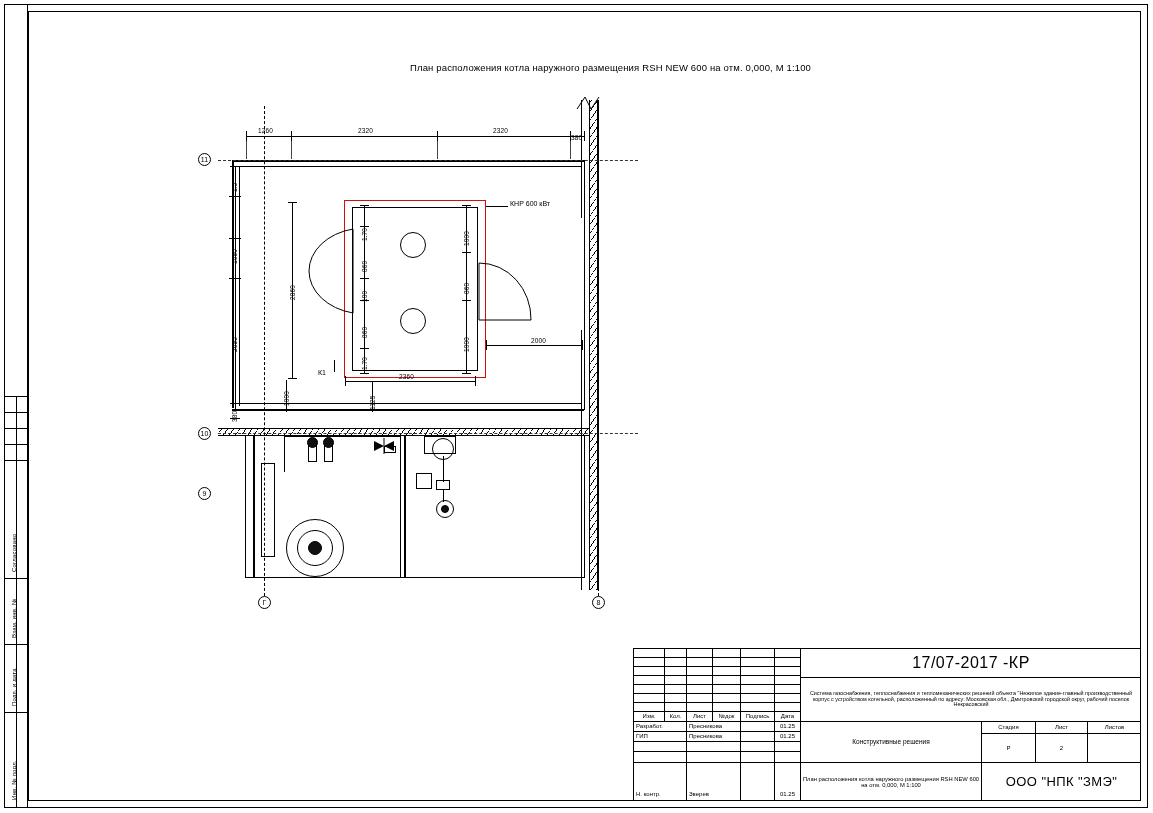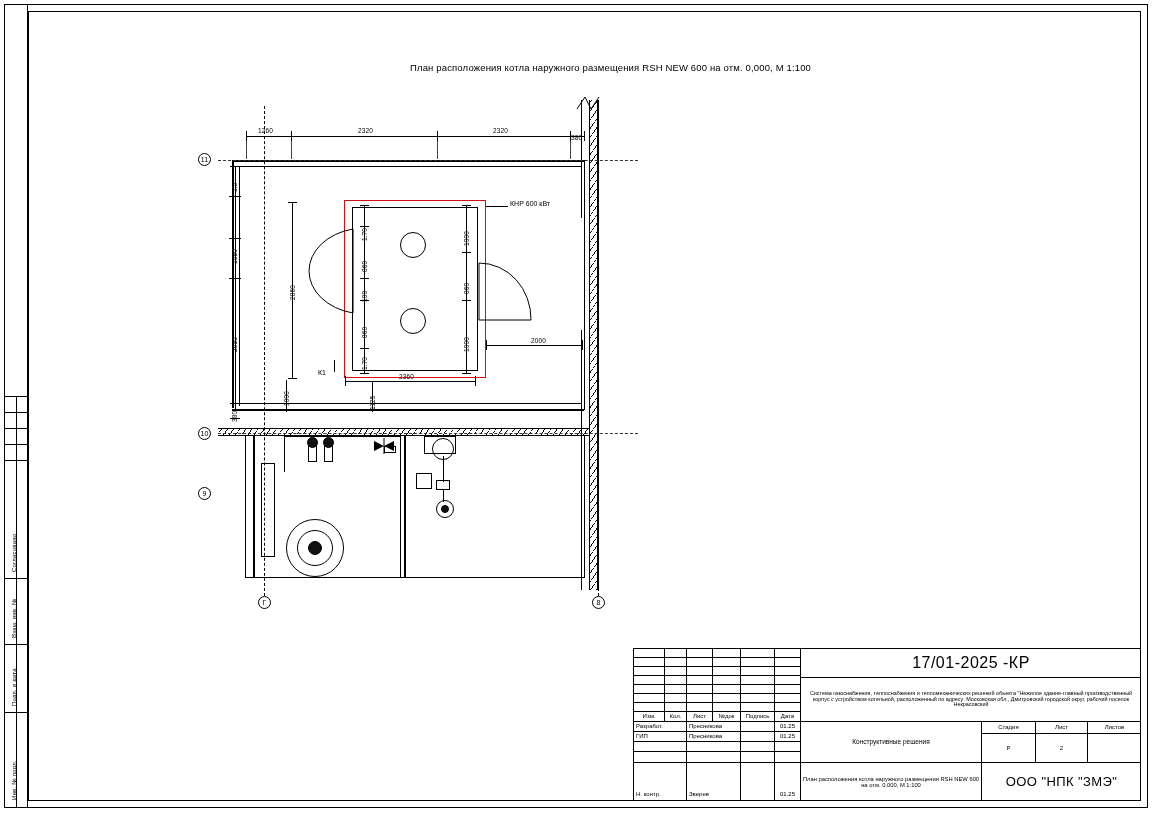--- a/index.html
+++ b/index.html
@@ -465,21 +465,21 @@
     <div class="cell left" style="left:0;top:103px;width:53px;height:11px;"></div>
     <div class="cell left" style="left:53px;top:103px;width:54px;height:11px;"></div>
     <div class="cell" style="left:107px;top:103px;width:34px;height:11px;"></div>
     <div class="cell" style="left:141px;top:103px;width:26px;height:11px;"></div>
 
     <div class="cell left" style="left:0;top:114px;width:53px;height:38px;align-items:flex-end;padding-bottom:2px;">Н. контр.</div>
     <div class="cell left" style="left:53px;top:114px;width:54px;height:38px;align-items:flex-end;padding-bottom:2px;">Зверев</div>
     <div class="cell" style="left:107px;top:114px;width:34px;height:38px;"></div>
     <div class="cell" style="left:141px;top:114px;width:26px;height:38px;align-items:flex-end;padding-bottom:2px;">01.25</div>
 
-    <div class="cell tb-main-title" style="left:167px;top:0;width:340px;height:29px;border-right:none;">17/01-2025 -КР</div>
+    <div class="cell tb-main-title" style="left:167px;top:0;width:340px;height:29px;border-right:none;">17/07-2017 -КР</div>
 
     <div class="cell tb-desc" style="left:167px;top:29px;width:340px;height:44px;border-right:none;">Система газоснабжения, теплоснабжения и тепломеханических решений объекта "Нежилое здание-главный производственный корпус с устройством котельной, расположенный по адресу: Московская обл., Дмитровский городской округ, рабочий поселок Некрасовский</div>
 
     <div class="cell tb-sub" style="left:167px;top:73px;width:181px;height:41px;">Конструктивные решения</div>
 
     <div class="cell" style="left:348px;top:73px;width:54px;height:12px;">Стадия</div>
     <div class="cell" style="left:402px;top:73px;width:52px;height:12px;">Лист</div>
     <div class="cell" style="left:454px;top:73px;width:53px;height:12px;border-right:none;">Листов</div>
 
     <div class="cell" style="left:348px;top:85px;width:54px;height:29px;">Р</div>

